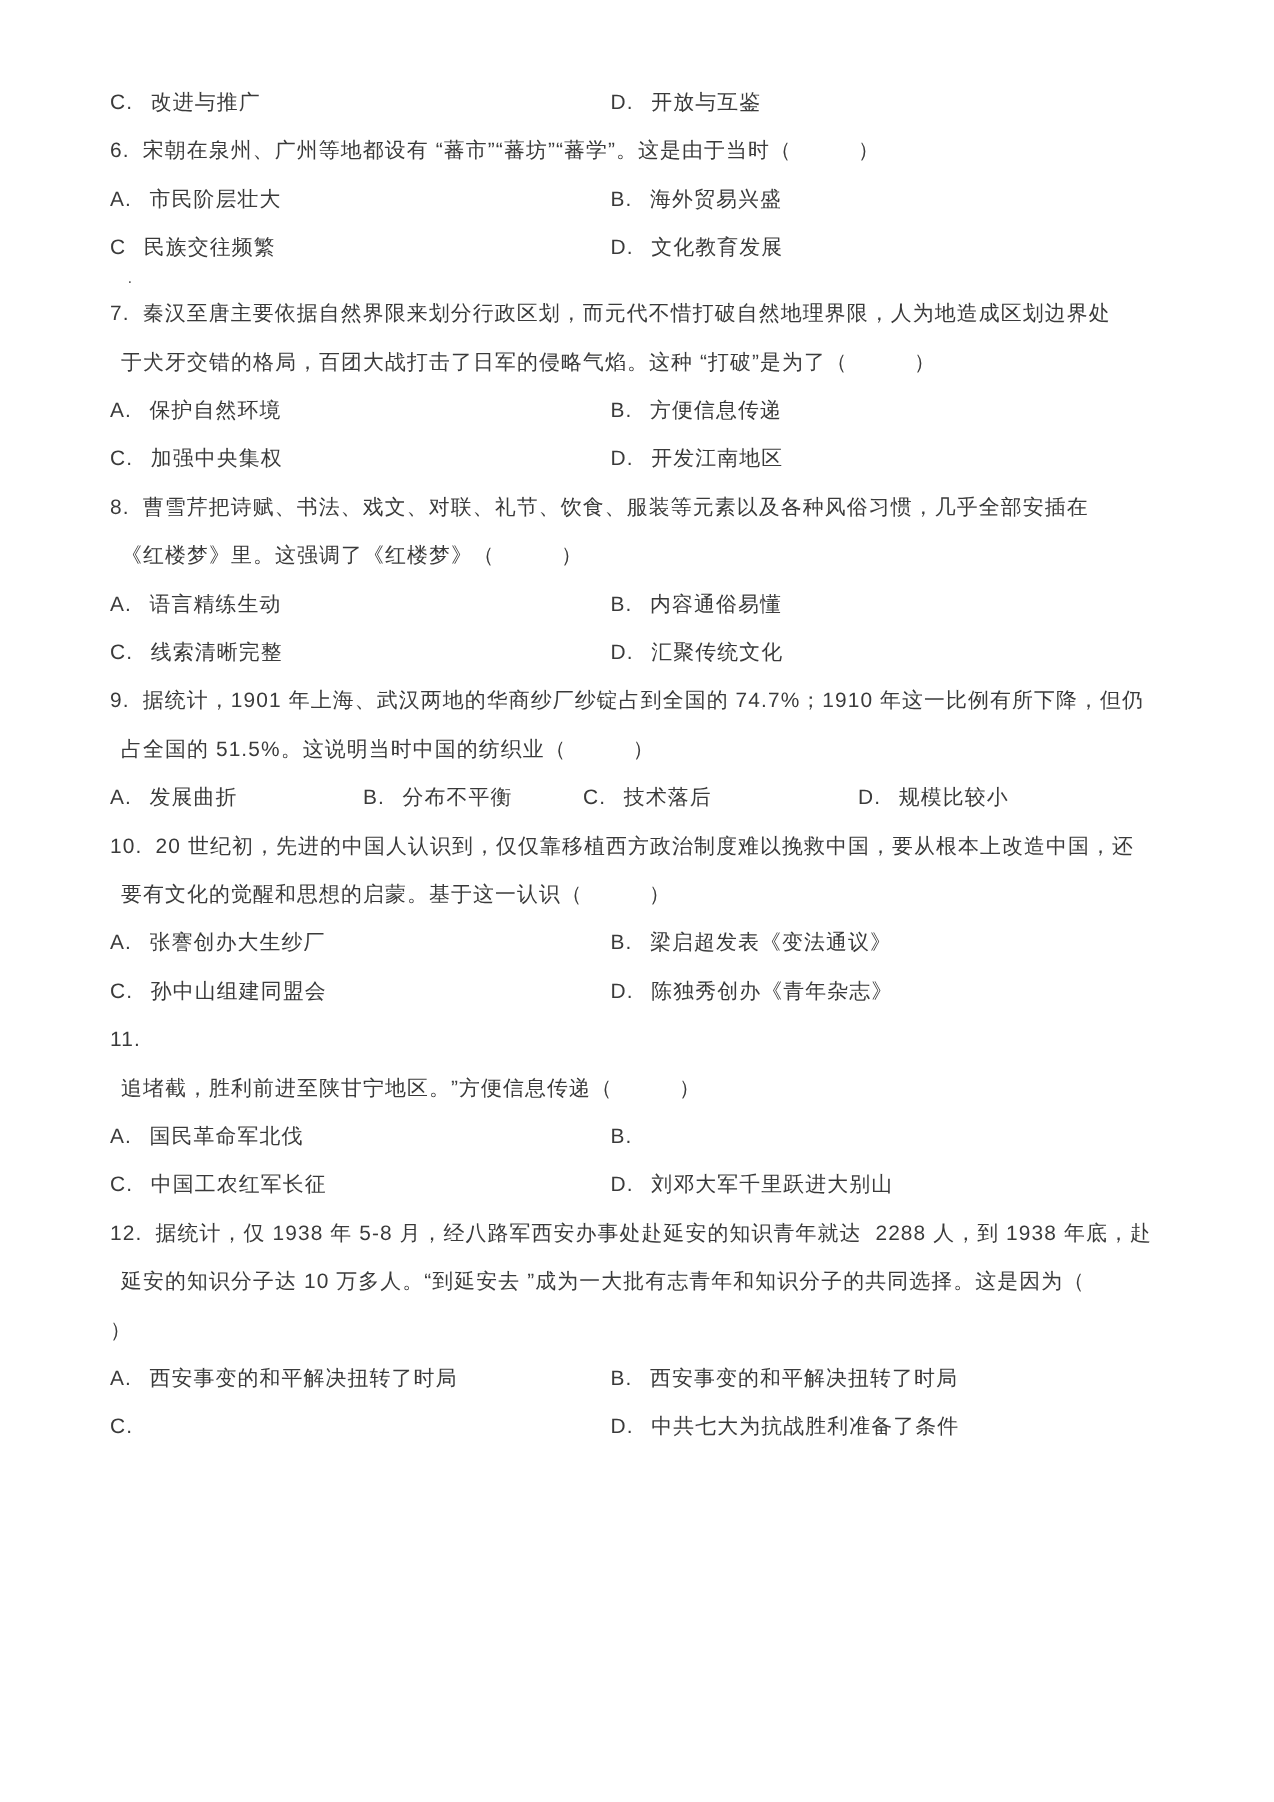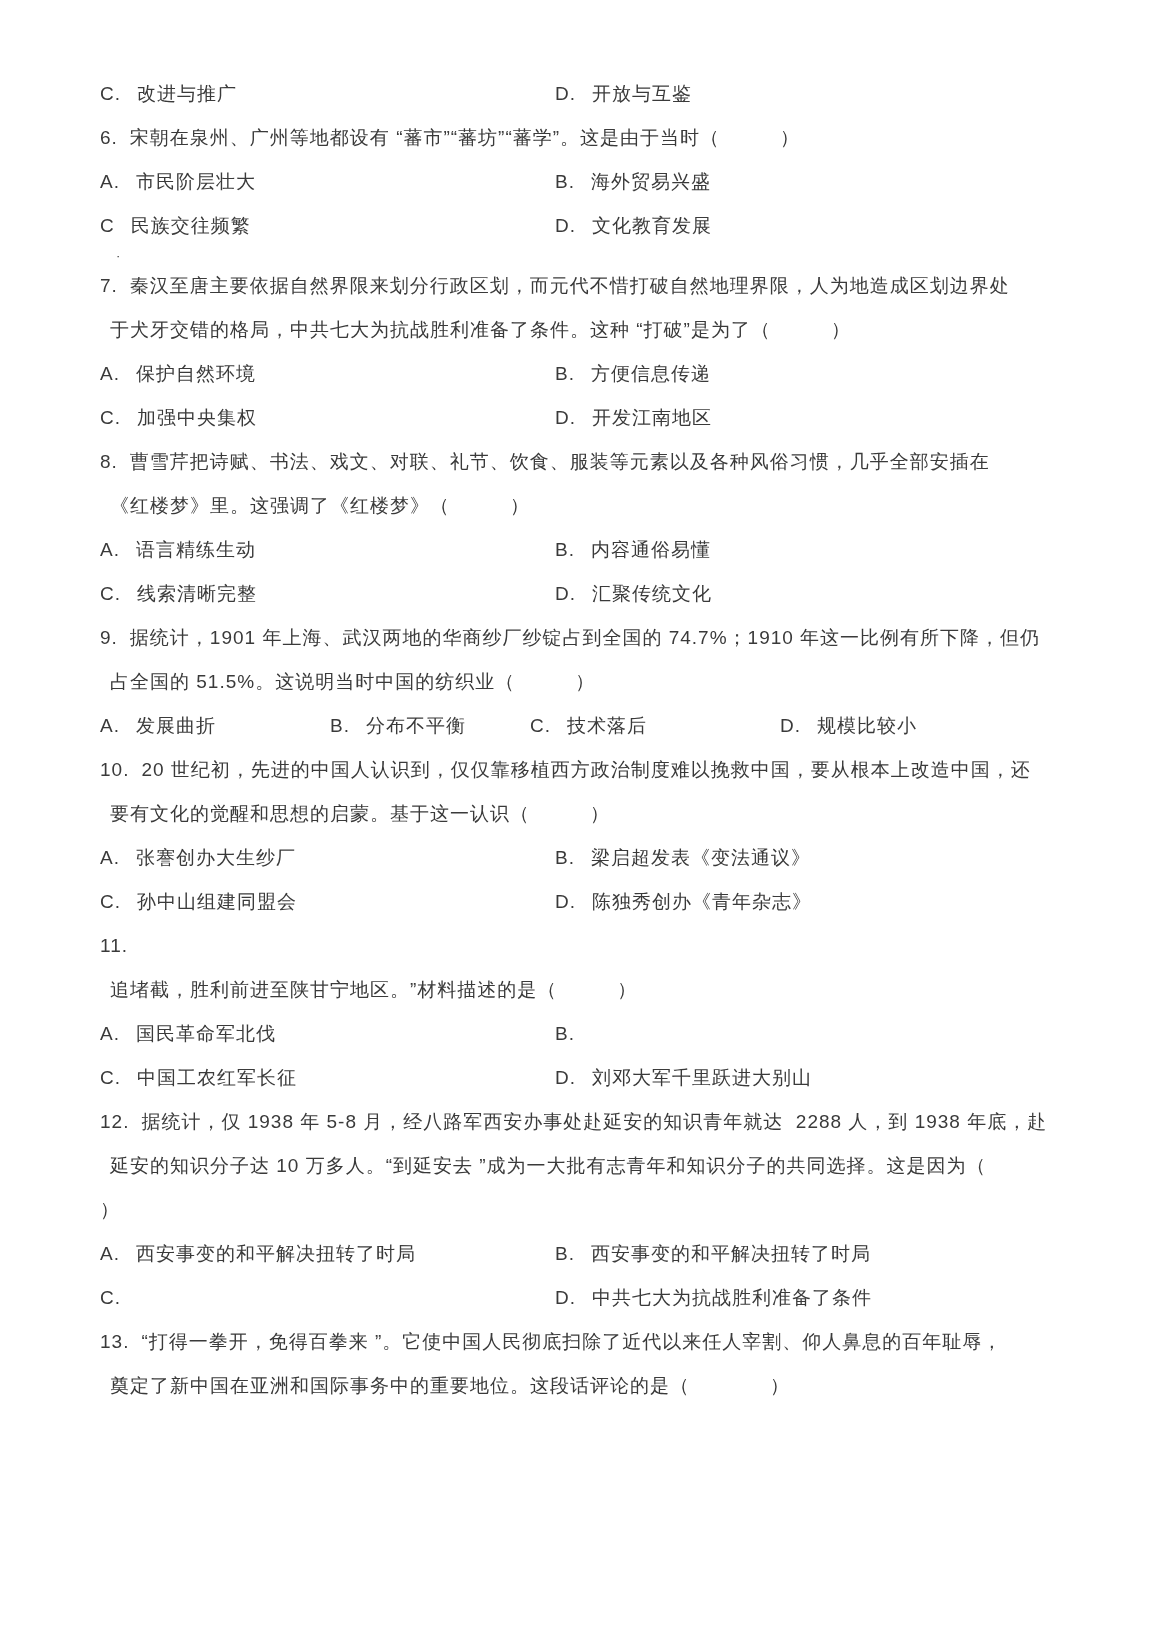--- a/index.html
+++ b/index.html
@@ -80,21 +80,21 @@
       </div>
     </div>
     <div class="tiny-dot">·</div>
   </section>
 
   <section class="question">
     <div class="line stem-line">
       <span class="qnum">7.</span>
       <span>秦汉至唐主要依据自然界限来划分行政区划，而元代不惜打破自然地理界限，人为地造成区划边界处</span>
     </div>
-    <div class="line cont">于犬牙交错的格局，中共七大为抗战胜利准备了条件。这种 “打破”是为了（　　　）</div>
+    <div class="line cont">于犬牙交错的格局，百团大战打击了日军的侵略气焰。这种 “打破”是为了（　　　）</div>
     <div class="options two-col">
       <div class="option">
         <span class="opt-label">A.</span>
         <span>保护自然环境</span>
       </div>
       <div class="option">
         <span class="opt-label">B.</span>
         <span>方便信息传递</span>
       </div>
       <div class="option">
@@ -183,21 +183,21 @@
         <span class="opt-label">D.</span>
         <span>陈独秀创办《青年杂志》</span>
       </div>
     </div>
   </section>
 
   <section class="question">
     <div class="line stem-line">
       <span class="qnum">11.</span>
     </div>
-    <div class="line cont">追堵截，胜利前进至陕甘宁地区。”材料描述的是（　　　）</div>
+    <div class="line cont">追堵截，胜利前进至陕甘宁地区。”方便信息传递（　　　）</div>
     <div class="options two-col">
       <div class="option">
         <span class="opt-label">A.</span>
         <span>国民革命军北伐</span>
       </div>
       <div class="option">
         <span class="opt-label">B.</span>
       </div>
       <div class="option">
         <span class="opt-label">C.</span>
@@ -229,21 +229,14 @@
       <div class="option">
         <span class="opt-label">C.</span>
       </div>
       <div class="option">
         <span class="opt-label">D.</span>
         <span>中共七大为抗战胜利准备了条件</span>
       </div>
     </div>
   </section>
 
-  <section class="question">
-    <div class="line stem-line">
-      <span class="qnum">13.</span>
-      <span>“打得一拳开，免得百拳来 ”。它使中国人民彻底扫除了近代以来任人宰割、仰人鼻息的百年耻辱，</span>
-    </div>
-    <div class="line cont">奠定了新中国在亚洲和国际事务中的重要地位。这段话评论的是（　　　　）</div>
-  </section>
 
 </div>
 
 </body></html>

